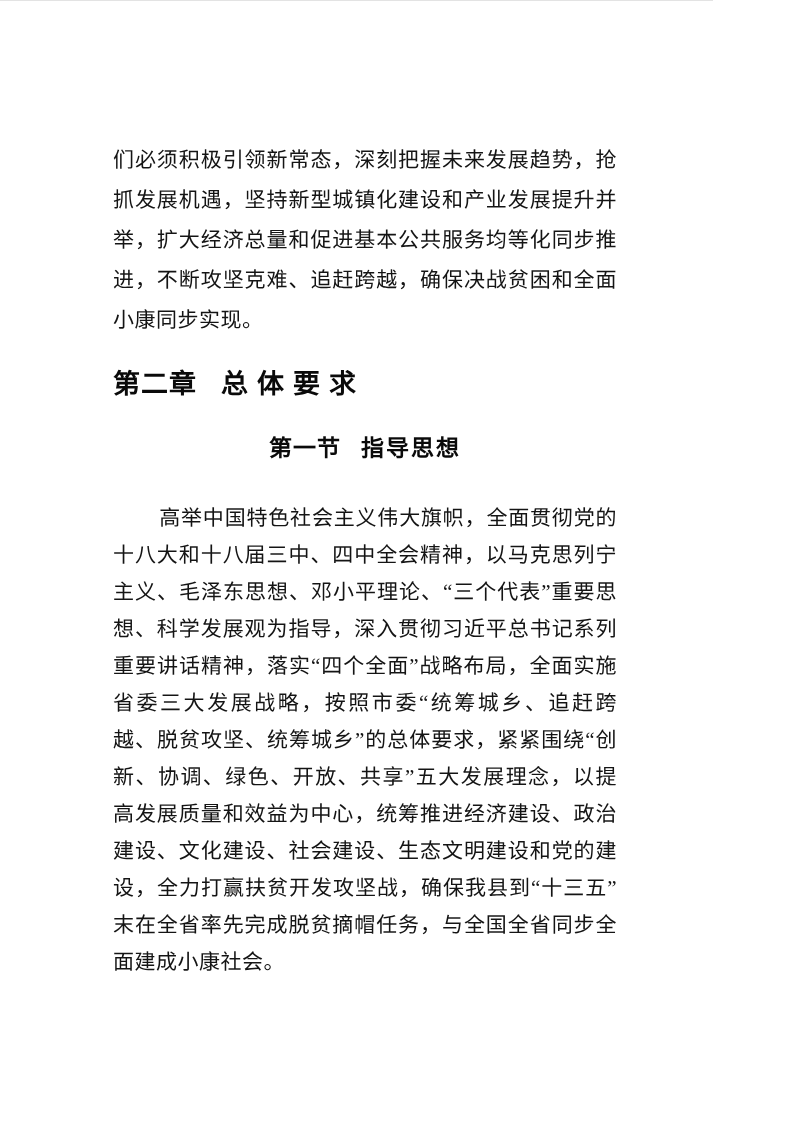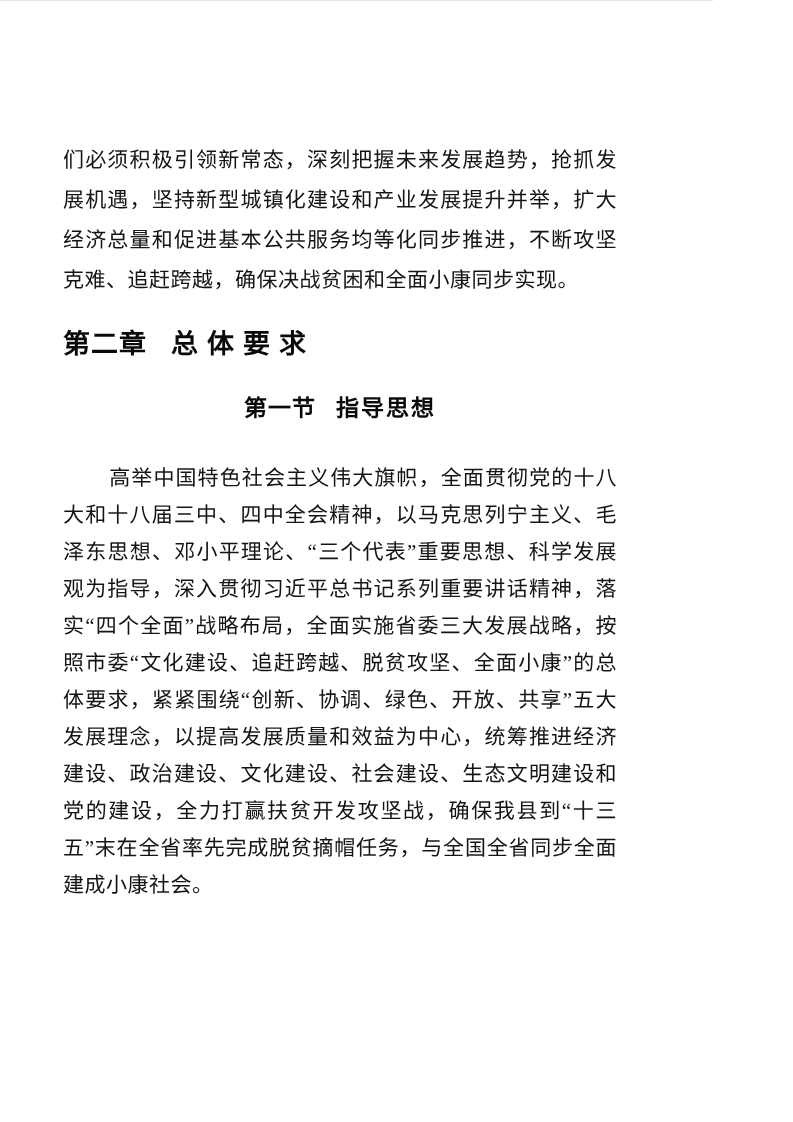--- a/index.html
+++ b/index.html
@@ -7,21 +7,21 @@
     padding: 0;
     background: #ffffff;
   }
   .page {
     position: relative;
     width: 713px;
     height: 1122px;
     box-sizing: border-box;
     background: #ffffff;
     border-top: 1px solid #e3e3e3;
-    padding: 139px 96px 60px 63px;
+    padding: 139px 96px 60px 113px;
     overflow: hidden;
     font-family: "Liberation Serif", "DejaVu Serif", serif;
     color: #141414;
   }
   .para {
     margin: 0;
     font-size: 21px;
     text-align: justify;
     text-justify: inter-ideograph;
     word-break: normal;
@@ -73,15 +73,15 @@
   <p class="para para-continuation">们必须积极引领新常态，深刻把握未来发展趋势，抢抓发展机遇，坚持新型城镇化建设和产业发展提升并举，扩大经济总量和促进基本公共服务均等化同步推进，不断攻坚克难、追赶跨越，确保决战贫困和全面小康同步实现。</p>
 
   <h1 class="chapter-heading">
     <span class="heading-number">第二章</span><span class="heading-title">总体要求</span>
   </h1>
 
   <h2 class="section-heading">
     <span class="heading-number">第一节</span><span class="heading-title">指导思想</span>
   </h2>
 
-  <p class="para para-body">高举中国特色社会主义伟大旗帜，全面贯彻党的十八大和十八届三中、四中全会精神，以马克思列宁主义、毛泽东思想、邓小平理论、“三个代表”重要思想、科学发展观为指导，深入贯彻习近平总书记系列重要讲话精神，落实“四个全面”战略布局，全面实施省委三大发展战略，按照市委“文化建设、追赶跨越、脱贫攻坚、全面小康”的总体要求，紧紧围绕“创新、协调、绿色、开放、共享”五大发展理念，以提高发展质量和效益为中心，统筹推进经济建设、政治建设、文化建设、社会建设、生态文明建设和党的建设，全力打赢扶贫开发攻坚战，确保我县到“十三五”末在全省率先完成脱贫摘帽任务，与全国全省同步全面建成小康社会。</p>
+  <p class="para para-body">高举中国特色社会主义伟大旗帜，全面贯彻党的十八大和十八届三中、四中全会精神，以马克思列宁主义、毛泽东思想、邓小平理论、“三个代表”重要思想、科学发展观为指导，深入贯彻习近平总书记系列重要讲话精神，落实“四个全面”战略布局，全面实施省委三大发展战略，按照市委“统筹城乡、追赶跨越、脱贫攻坚、统筹城乡”的总体要求，紧紧围绕“创新、协调、绿色、开放、共享”五大发展理念，以提高发展质量和效益为中心，统筹推进经济建设、政治建设、文化建设、社会建设、生态文明建设和党的建设，全力打赢扶贫开发攻坚战，确保我县到“十三五”末在全省率先完成脱贫摘帽任务，与全国全省同步全面建成小康社会。</p>
 
 </div>
 
 </body></html>

